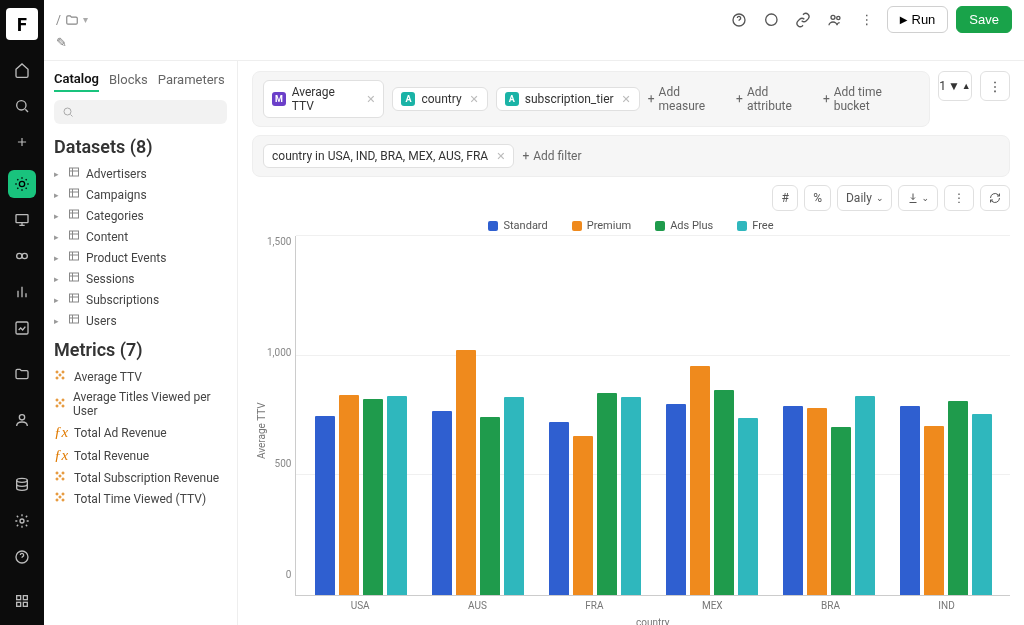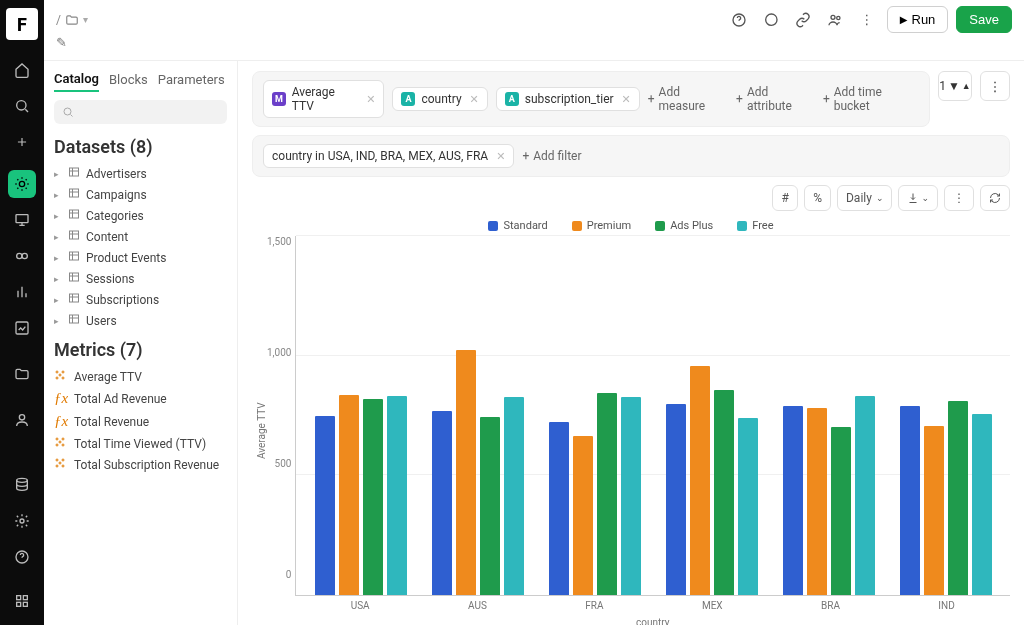--- a/index.html
+++ b/index.html
@@ -289,46 +289,56 @@
               <span class="metric-icon"><svg width="12" height="12" viewBox="0 0 24 24" fill="none" stroke="currentColor" stroke-width="2">
                   <circle cx="6" cy="6" r="2"></circle>
                   <circle cx="18" cy="6" r="2"></circle>
                   <circle cx="6" cy="18" r="2"></circle>
                   <circle cx="18" cy="18" r="2"></circle>
                   <circle cx="12" cy="12" r="2"></circle>
                 </svg></span>
               <span>Average TTV</span>
             </div>
             <div class="side-item">
-              <span class="px-icon">ƒx</span>
-              <span>Total Ad Revenue</span>
-            </div>
-            <div class="side-item">
-              <span class="px-icon">ƒx</span>
-              <span>Total Revenue</span>
-            </div>
-            <div class="side-item">
               <span class="metric-icon"><svg width="12" height="12" viewBox="0 0 24 24" fill="none" stroke="currentColor" stroke-width="2">
                   <circle cx="6" cy="6" r="2"></circle>
                   <circle cx="18" cy="6" r="2"></circle>
                   <circle cx="6" cy="18" r="2"></circle>
                   <circle cx="18" cy="18" r="2"></circle>
                   <circle cx="12" cy="12" r="2"></circle>
                 </svg></span>
-              <span>Total Time Viewed (TTV)</span>
+              <span>Average Titles Viewed per User</span>
+            </div>
+            <div class="side-item">
+              <span class="px-icon">ƒx</span>
+              <span>Total Ad Revenue</span>
+            </div>
+            <div class="side-item">
+              <span class="px-icon">ƒx</span>
+              <span>Total Revenue</span>
             </div>
             <div class="side-item">
               <span class="metric-icon"><svg width="12" height="12" viewBox="0 0 24 24" fill="none" stroke="currentColor" stroke-width="2">
                   <circle cx="6" cy="6" r="2"></circle>
                   <circle cx="18" cy="6" r="2"></circle>
                   <circle cx="6" cy="18" r="2"></circle>
                   <circle cx="18" cy="18" r="2"></circle>
                   <circle cx="12" cy="12" r="2"></circle>
                 </svg></span>
               <span>Total Subscription Revenue</span>
+            </div>
+            <div class="side-item">
+              <span class="metric-icon"><svg width="12" height="12" viewBox="0 0 24 24" fill="none" stroke="currentColor" stroke-width="2">
+                  <circle cx="6" cy="6" r="2"></circle>
+                  <circle cx="18" cy="6" r="2"></circle>
+                  <circle cx="6" cy="18" r="2"></circle>
+                  <circle cx="18" cy="18" r="2"></circle>
+                  <circle cx="12" cy="12" r="2"></circle>
+                </svg></span>
+              <span>Total Time Viewed (TTV)</span>
             </div>
           </div>
       </div>
 
       <div class="canvas">
         <div style="display:flex; gap:8px; align-items:stretch;">
           <div class="pill-row" style="flex:1">
             <span class="pill">
                 <span class="chip chip-m">M</span>
                 <span>Average TTV</span>

